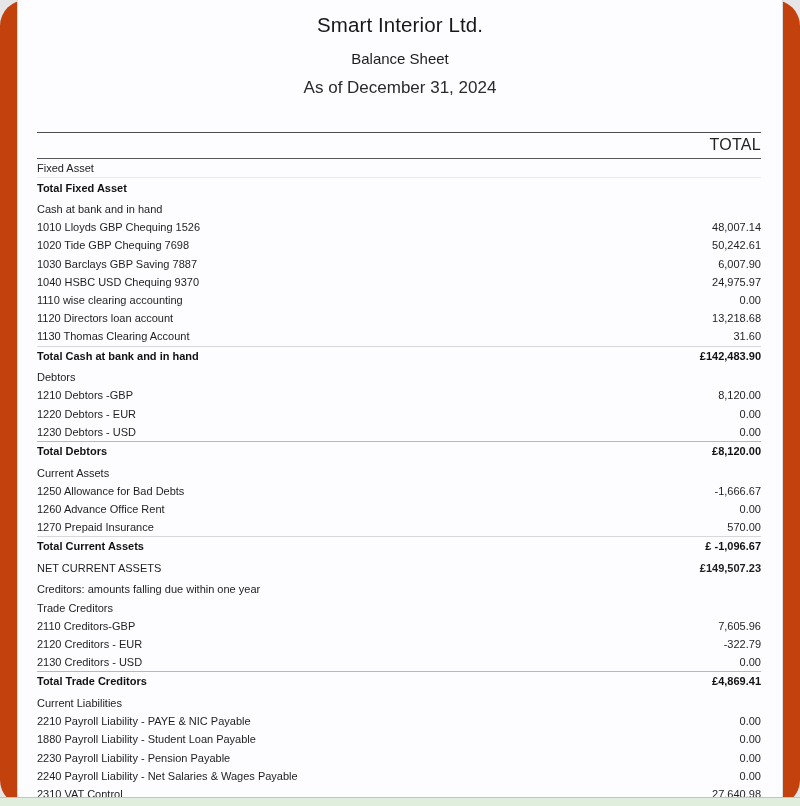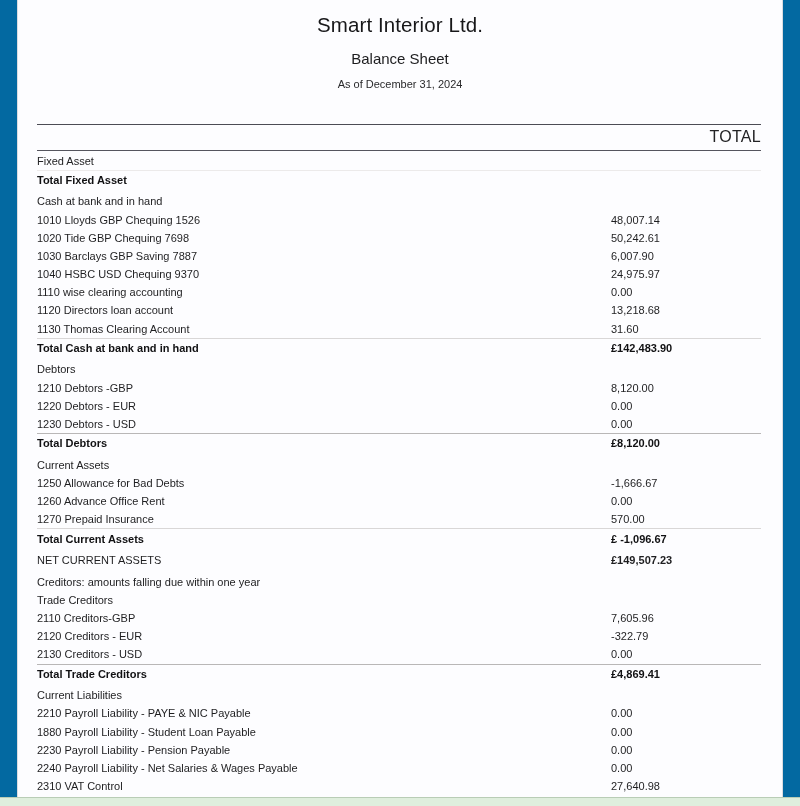--- a/index.html
+++ b/index.html
@@ -15,21 +15,22 @@
     overflow: hidden;
     position: relative;
   }
 
   
   #viewport {
     position: absolute;
     left: 0; top: 0;
     width: 800px;
     height: 806px;
-    background: #0369a1;
+    background: #c2410c;
+    border-radius: 26px;
   }
   #page {
     position: absolute;
     left: 17px;
     top: 0;
     width: 766px;
     height: 797px;
     background: #fdfdff;
     border-left: 1px solid #dcdce0;
     border-right: 1px solid #dcdce0;
@@ -58,21 +59,21 @@
     letter-spacing: 0.1px;
     line-height: 1.3;
   }
   .report-title {
     font-size: 15px;
     color: #1d1d1f;
     margin-top: 10px;
     line-height: 1.3;
   }
   .report-period {
-    font-size: 11px;
+    font-size: 17px;
     color: #2a2a2c;
     margin-top: 9px;
     line-height: 1.3;
   }
 
   
   .sheet-table-wrap {
     margin-top: 33px;
     padding: 0 21px 0 19px;
   }
@@ -100,21 +101,21 @@
 
   table.bs td {
     padding: 3.1px 0 3.1px 0;
     vertical-align: baseline;
     line-height: 12px;
     white-space: nowrap;
     overflow: hidden;
     text-overflow: ellipsis;
   }
   td.amount {
-    text-align: left;
+    text-align: right;
     padding-right: 1px;
   }
 
   
   .ind0 { padding-left: 3px; }
   .ind1 { padding-left: 12px; }
   .ind2 { padding-left: 21px; margin-left: 12px; }
 
   tr.section td { color: #232325; }
   tr.total td { font-weight: bold; color: #111113; }

